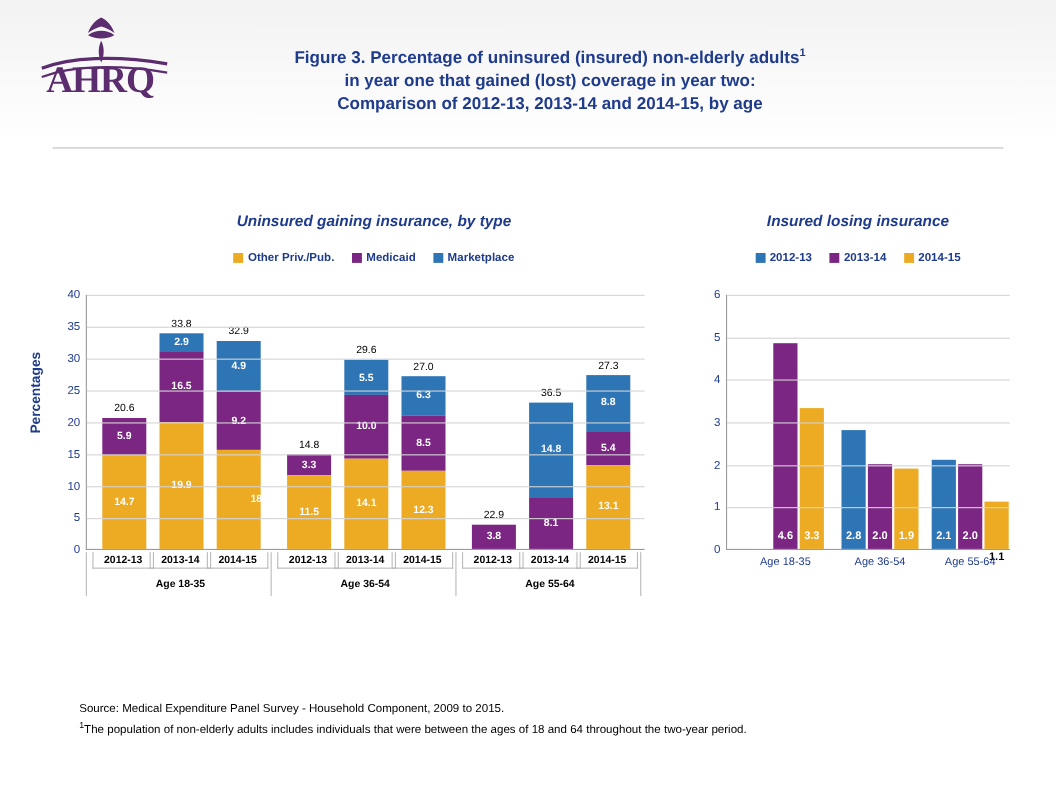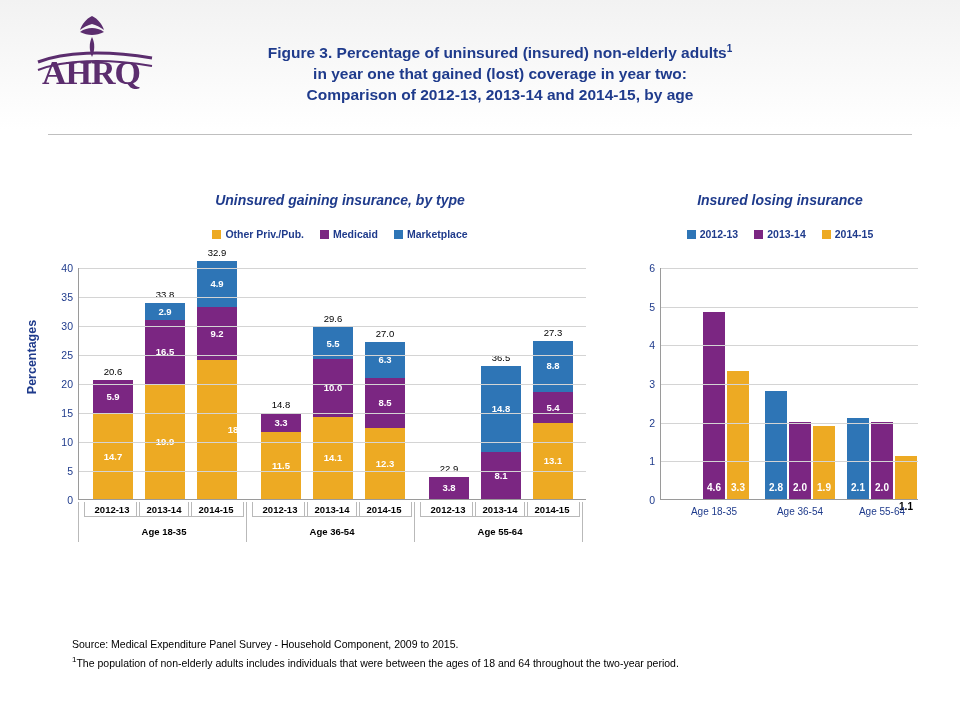--- a/index.html
+++ b/index.html
@@ -309,21 +309,21 @@
         </div>
         <div class="bar-col" style="left: 66px; width: 40px;">
           <div class="seg" style="height: 16.82px; background: rgb(46, 117, 182);">2.9</div>
           <div class="seg" style="height: 63.8px; background: rgb(123, 38, 130);">16.5</div>
           <div class="seg" style="height: 115.42px; background: rgb(237, 170, 35);">19.9</div>
           <div class="total-label">33.8</div>
         </div>
         <div class="bar-col" style="left: 118px; width: 40px;">
           <div class="seg" style="height: 46px; background: rgb(46, 117, 182); text-align: right;">4.9</div>
           <div class="seg" style="height: 53.36px; background: rgb(123, 38, 130);">9.2</div>
-          <div class="seg" style="height: 139px; background: rgb(237, 170, 35); padding-left: 40px;">18.9</div>
+          <div class="seg" style="height: 90px; background: rgb(237, 170, 35); padding-left: 40px;">18.9</div>
           <div class="total-label">32.9</div>
         </div>
         <div class="bar-col" style="left: 182px; width: 40px;">
           <div class="seg" style="height: 19.14px; background: rgb(123, 38, 130);">3.3</div>
           <div class="seg" style="height: 66.7px; background: rgb(237, 170, 35);">11.5</div>
           <div class="total-label">14.8</div>
         </div>
         <div class="bar-col" style="left: 234px; width: 40px;">
           <div class="seg" style="height: 31.9px; background: rgb(46, 117, 182);">5.5</div>
           <div class="seg" style="height: 58px; background: rgb(123, 38, 130);">10.0</div>

